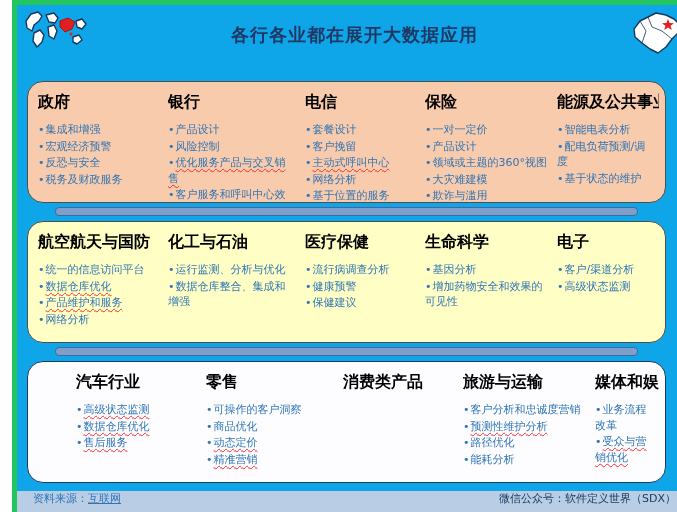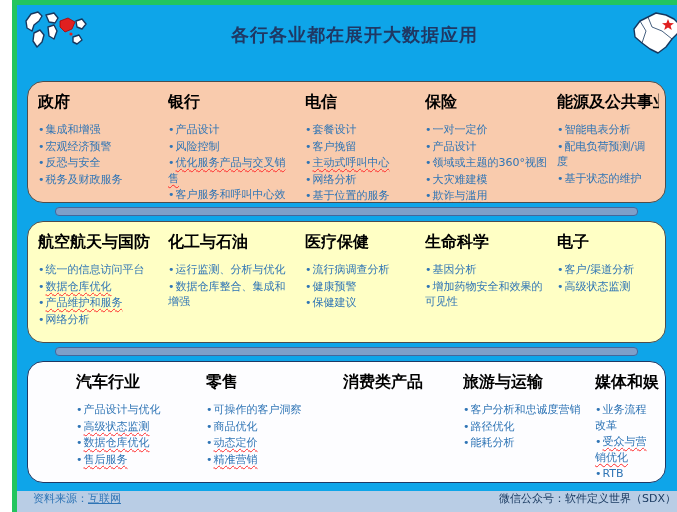--- a/index.html
+++ b/index.html
@@ -184,21 +184,20 @@
             <li><span>客户/渠道分析</span></li>
             <li><span>高级状态监测</span></li>
           </ul>
         </div>
       </div>
       <div class="sep"></div>
       <div class="band navy" style="background: rgb(253, 253, 255); border-color: rgb(31, 56, 100); padding-left: 48px;">
         <div class="col">
           <div class="col-heading">汽车行业</div>
           <ul class="items">
-            <li><span>产品设计与优化</span></li>
             <li><span class="wavy">高级状态监测</span></li>
             <li><span class="wavy">数据仓库优化</span></li>
             <li><span class="wavy">售后服务</span></li>
           </ul>
         </div>
         <div class="col">
           <div class="col-heading">零售</div>
           <ul class="items">
             <li><span>可操作的客户洞察</span></li>
             <li><span>商品优化</span></li>
@@ -206,30 +205,30 @@
             <li><span class="wavy">精准营销</span></li>
           </ul>
         </div>
         <div class="col">
           <div class="col-heading">消费类产品</div>
         </div>
         <div class="col">
           <div class="col-heading">旅游与运输</div>
           <ul class="items">
             <li><span>客户分析和忠诚度营销</span></li>
+            <li><span class="wavy">预测性维护分析</span></li>
             <li><span>路径优化</span></li>
             <li><span>能耗分析</span></li>
           </ul>
         </div>
         <div class="col">
           <div class="col-heading">媒体和娱乐</div>
           <ul class="items">
             <li><span>业务流程改革</span></li>
             <li><span class="wavy">受众与营销优化</span></li>
-            <li><span>RTB</span></li>
           </ul>
         </div>
       </div>
     </div>
 
   <div class="footer">
     <span class="src">
       <span>资料来源：</span><span class="link">互联网</span>
     </span>
     <span class="wechat">

